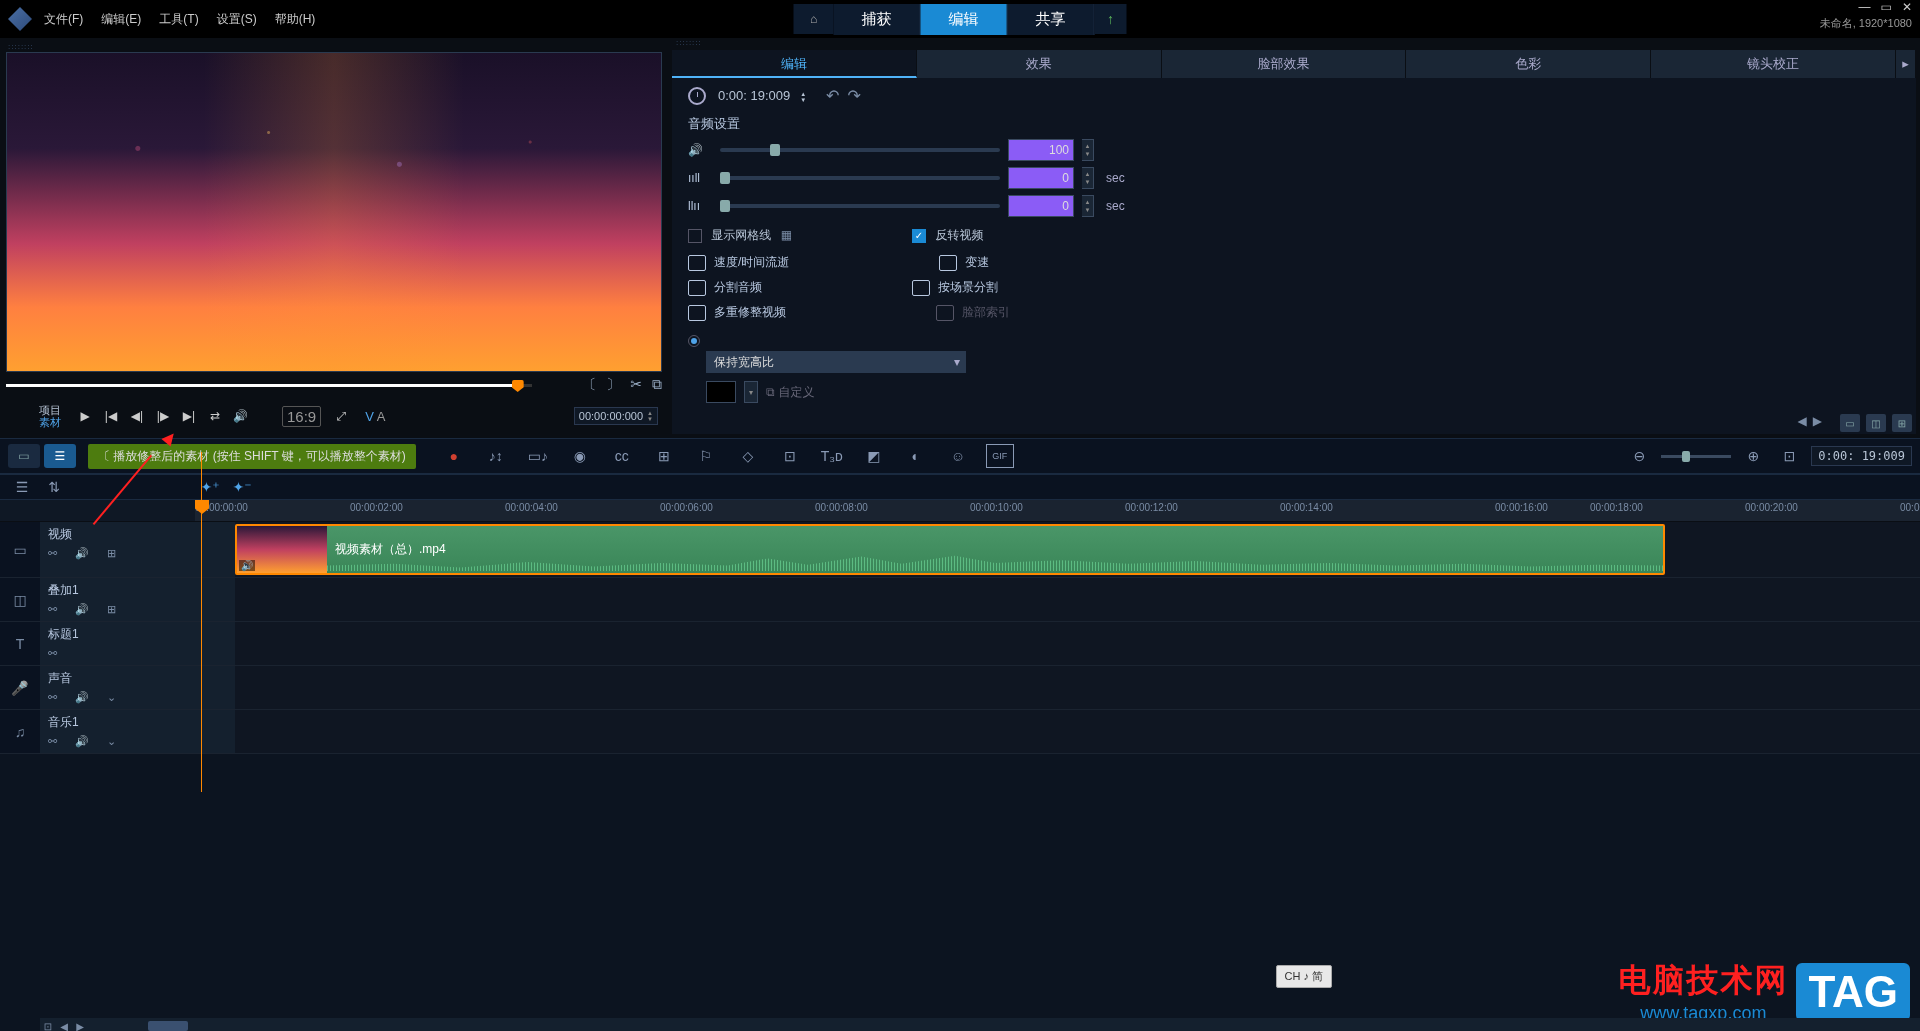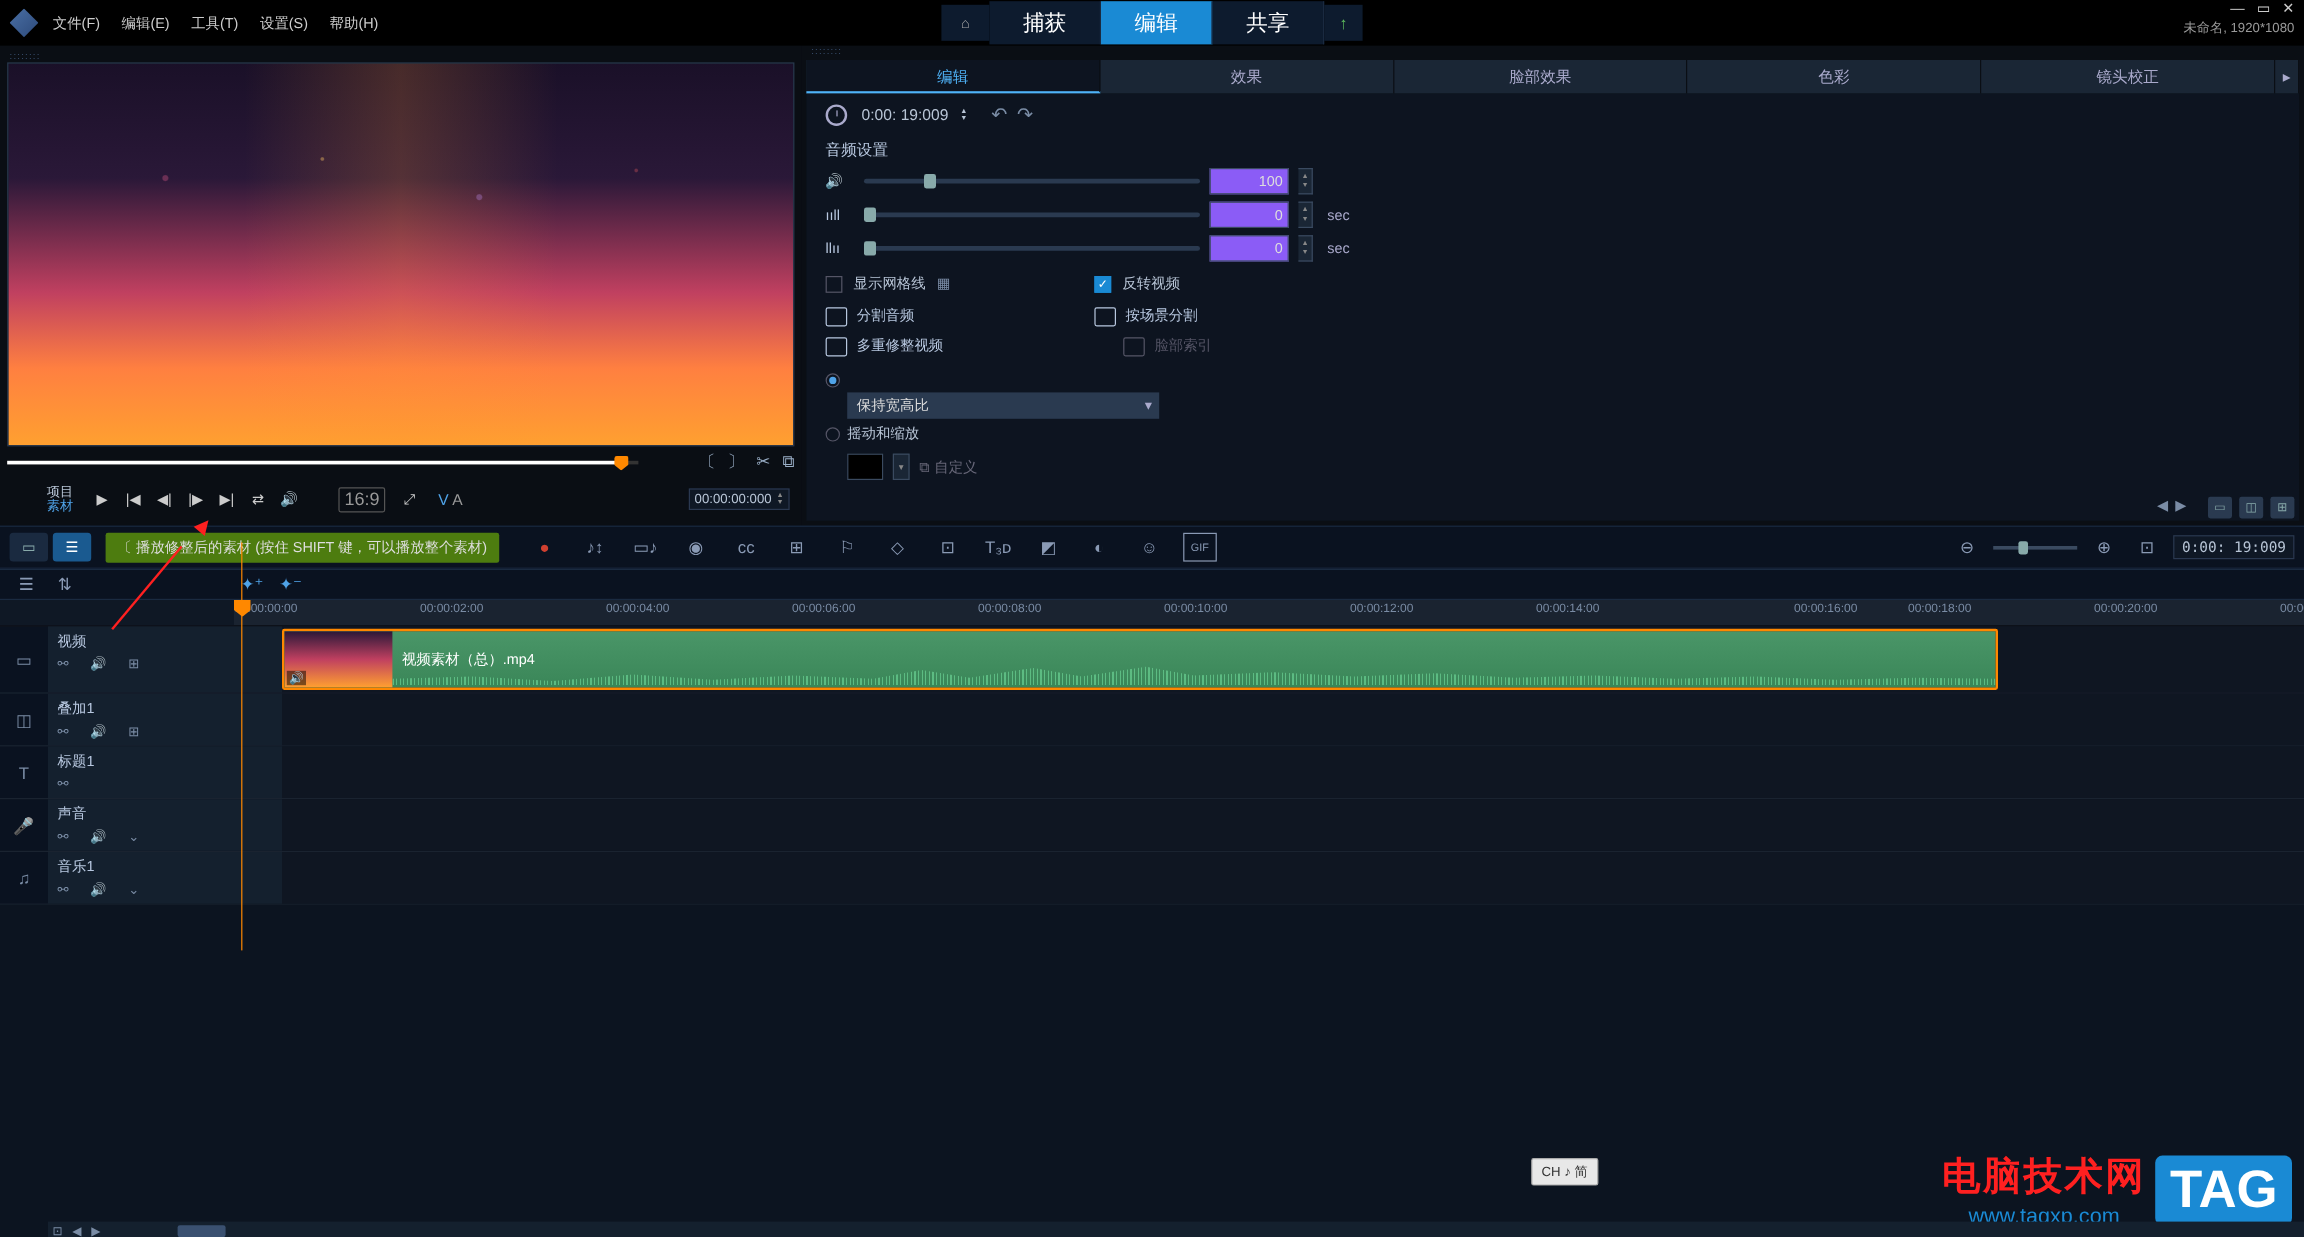--- a/index.html
+++ b/index.html
@@ -4,21 +4,21 @@
 <style>
 * { margin: 0; padding: 0; box-sizing: border-box; font-family: "Microsoft YaHei", sans-serif; }
 body { background: #0a0e14; color: #b8c5d6; font-size: 12px; overflow: hidden; width: 1920px; height: 1031px; position: relative; }
 
 
 .menubar { height: 38px; background: #000; display: flex; align-items: center; padding: 0 8px; position: relative; }
 .logo { width: 24px; height: 24px; margin-right: 12px; background: linear-gradient(135deg, #4a6fa5, #2d4a7a); clip-path: polygon(50% 0, 100% 50%, 50% 100%, 0 50%); }
 .menu-items { display: flex; gap: 18px; }
 .menu-items span { color: #ccc; cursor: pointer; }
 .main-tabs { position: absolute; left: 50%; transform: translateX(-50%); display: flex; align-items: center; }
-.main-tab { padding: 6px 28px; font-size: 18px; color: #fff; background: #0d1b2e; border-right: 1px solid #1a2a40; cursor: pointer; }
+.main-tab { padding: 6px 28px; font-size: 15px; color: #fff; background: #0d1b2e; border-right: 1px solid #1a2a40; cursor: pointer; }
 .main-tab.active { background: #1a8ad4; }
 .home-icon { width: 40px; height: 30px; display: flex; align-items: center; justify-content: center; color: #aaa; background: #0d1b2e; }
 .up-arrow { width: 32px; background: #0d1b2e; display: flex; align-items: center; justify-content: center; color: #5cb85c; font-size: 14px; height: 30px; }
 .win-controls { position: absolute; right: 8px; top: 0; display: flex; flex-direction: column; align-items: flex-end; }
 .win-btns { display: flex; gap: 10px; color: #ccc; font-size: 12px; }
 .proj-info { color: #999; font-size: 11px; margin-top: 2px; }
 
 
 .content { display: flex; height: 400px; }
 
@@ -296,43 +296,50 @@
           <span class="grid-icon">▦</span>
         </div>
         <div>
           <span class="checkbox checked"></span>
           <span>反转视频</span>
         </div>
       </div>
       <div class="action-row">
         <div class="action-item">
           <span class="action-icon"></span>
+          <span>速度/时间流逝</span>
+        </div>
+        <div class="action-item">
+          <span class="action-icon"></span>
+          <span>变速</span>
+        </div>
+      </div>
+      <div class="action-row">
+        <div class="action-item">
+          <span class="action-icon"></span>
           <span>分割音频</span>
         </div>
         <div class="action-item">
           <span class="action-icon"></span>
           <span>按场景分割</span>
         </div>
       </div>
       <div class="action-row">
         <div class="action-item">
           <span class="action-icon"></span>
           <span>多重修整视频</span>
         </div>
         <div class="action-item disabled">
           <span class="action-icon"></span>
           <span>脸部索引</span>
         </div>
       </div>
       <div class="resample-sec">
         <div><span class="radio sel"></span></div>
         <div class="dropdown">保持宽高比</div>
-        <div style="margin-top:4px">
-          <span class="radio"></span><span>摇动和缩放</span>
-        </div>
         <div class="custom-row">
           <div class="swatch"></div>
           <div class="swatch-dd">▾</div>
           <div class="custom-label">
             <span>⧉</span>
             <span>自定义</span>
           </div>
         </div>
       </div>
     </div>

